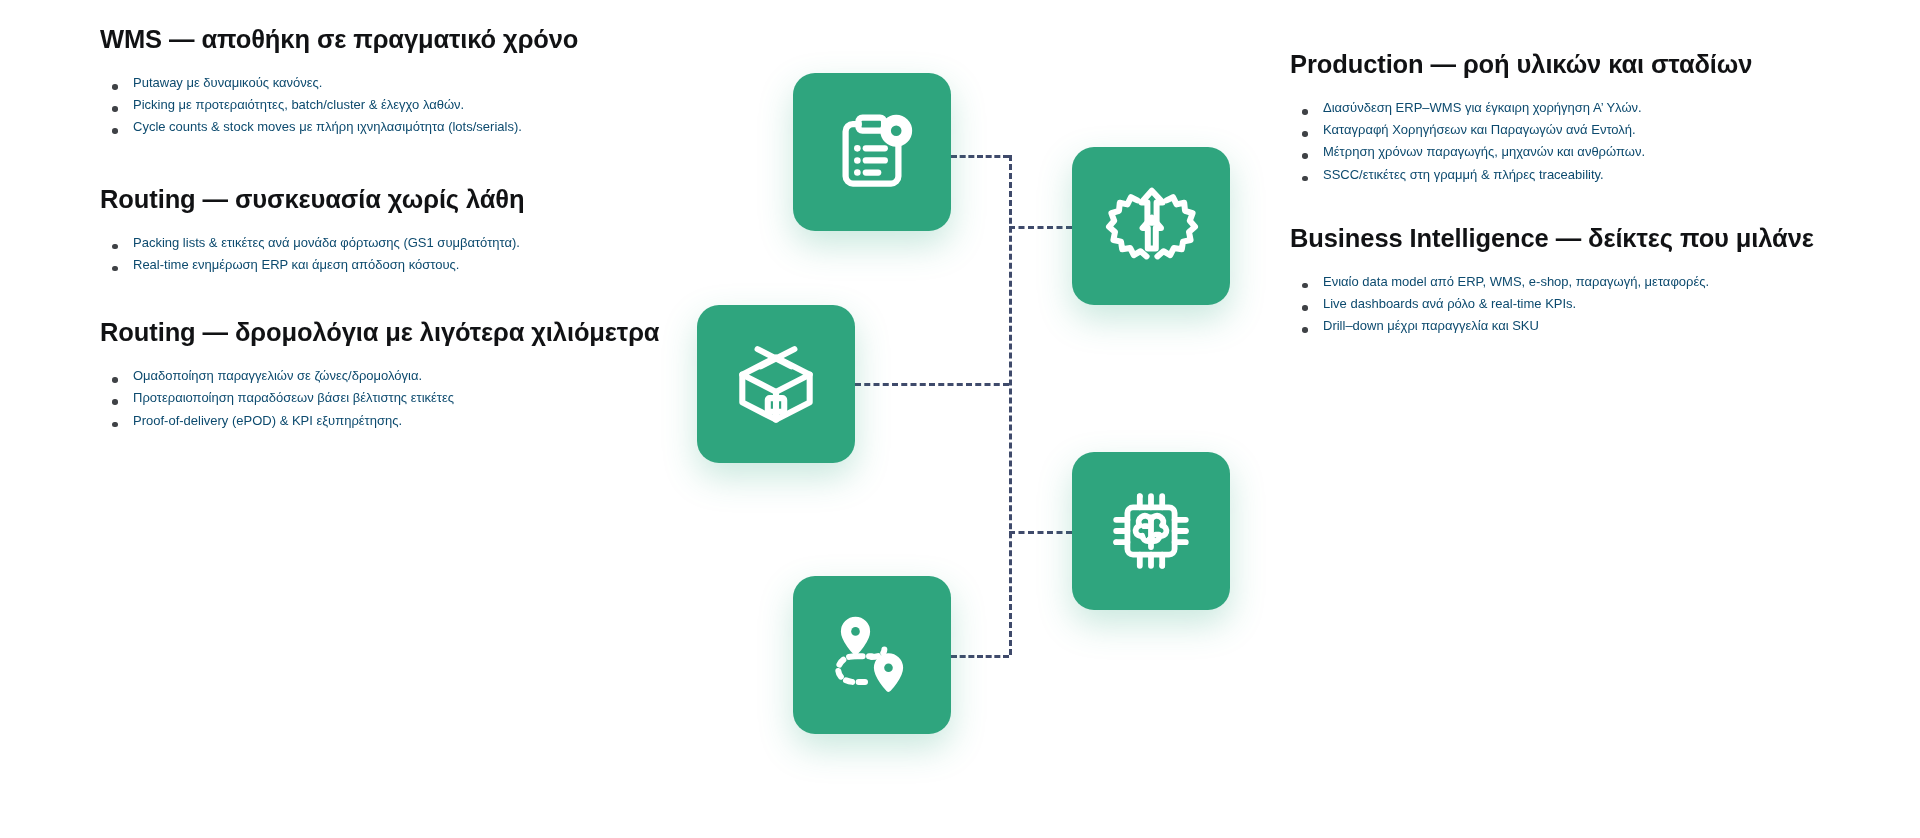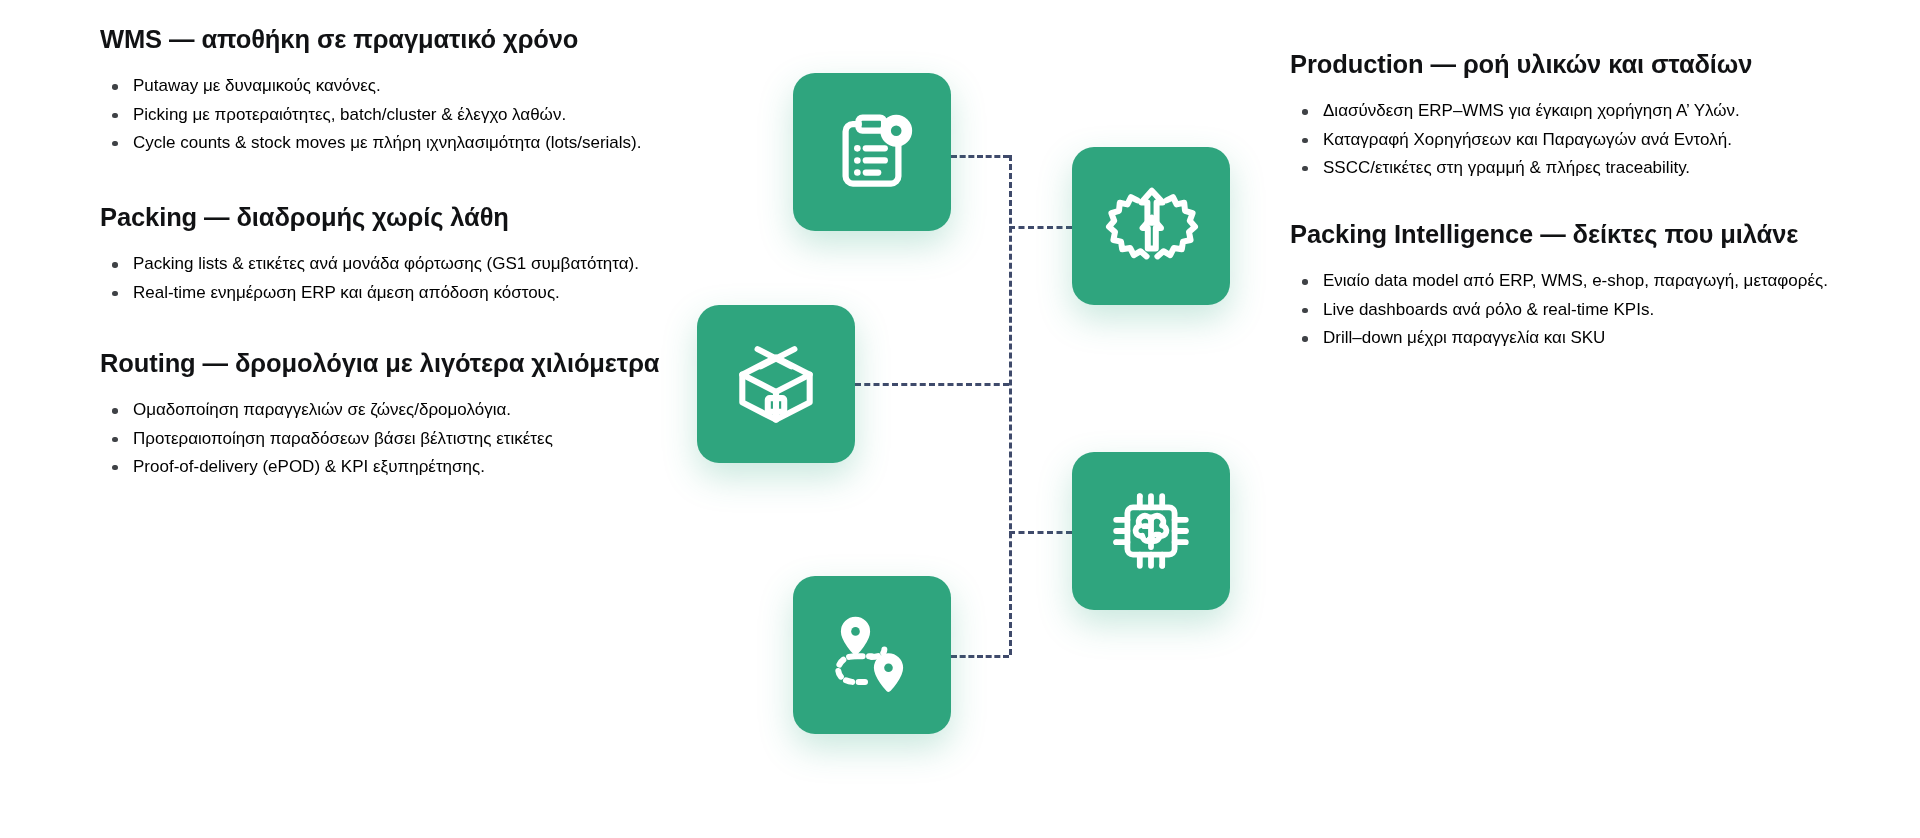--- a/index.html
+++ b/index.html
@@ -22,23 +22,23 @@
     font-size: 25.5px;
     font-weight: 700;
     line-height: 1.38;
     color: #111214;
     letter-spacing: -0.1px;
     margin-bottom: 16px;
   }
   .bullets { list-style: none; }
   .bullets li {
     position: relative;
-    font-size: 17px;
+    font-size: 13px;
     line-height: 1.55;
-    color: #000000;
+    color: #0c4a6e;
     padding-left: 33px;
     margin-bottom: 2px;
   }
   .bullets li::before {
     content: "";
     position: absolute;
     left: 12px;
     top: 11px;
     width: 5.5px; height: 5.5px;
     border-radius: 50%;
@@ -77,21 +77,21 @@
     <div class="section" style="margin-top:22px;">
       <div class="sec-title">WMS — αποθήκη σε πραγματικό χρόνο</div>
       <ul class="bullets">
         <li>Putaway με δυναμικούς κανόνες.</li>
         <li>Picking με προτεραιότητες, batch/cluster &amp; έλεγχο λαθών.</li>
         <li>Cycle counts &amp; stock moves με πλήρη ιχνηλασιμότητα (lots/serials).</li>
       </ul>
     </div>
 
     <div class="section" style="margin-top:44px;">
-      <div class="sec-title">Packing — διαδρομής χωρίς λάθη</div>
+      <div class="sec-title">Routing — συσκευασία χωρίς λάθη</div>
       <ul class="bullets">
         <li>Packing lists &amp; ετικέτες ανά μονάδα φόρτωσης (GS1 συμβατότητα).</li>
         <li>Real-time ενημέρωση ERP και άμεση απόδοση κόστους.</li>
       </ul>
     </div>
 
     <div class="section" style="margin-top:40px;">
       <div class="sec-title">Routing — δρομολόγια με λιγότερα χιλιόμετρα</div>
       <ul class="bullets">
         <li>Ομαδοποίηση παραγγελιών σε ζώνες/δρομολόγια.</li>
@@ -101,26 +101,27 @@
     </div>
   </div>
 
   <div class="col col-right">
 
     <div class="section" style="margin-top:47px;">
       <div class="sec-title">Production — ροή υλικών και σταδίων</div>
       <ul class="bullets">
         <li>Διασύνδεση ERP–WMS για έγκαιρη χορήγηση Α’ Υλών.</li>
         <li>Καταγραφή Χορηγήσεων και Παραγωγών ανά Εντολή.</li>
+        <li>Μέτρηση χρόνων παραγωγής, μηχανών και ανθρώπων.</li>
         <li>SSCC/ετικέτες στη γραμμή &amp; πλήρες traceability.</li>
       </ul>
     </div>
 
     <div class="section" style="margin-top:36px;">
-      <div class="sec-title">Packing Intelligence — δείκτες που μιλάνε</div>
+      <div class="sec-title">Business Intelligence — δείκτες που μιλάνε</div>
       <ul class="bullets">
         <li>Ενιαίο data model από ERP, WMS, e-shop, παραγωγή, μεταφορές.</li>
         <li>Live dashboards ανά ρόλο &amp; real-time KPIs.</li>
         <li>Drill–down μέχρι παραγγελία και SKU</li>
       </ul>
     </div>
   </div>
 
   <div class="connector dash-h" style="left:951px; top:155px; width:58px;"></div>
 

